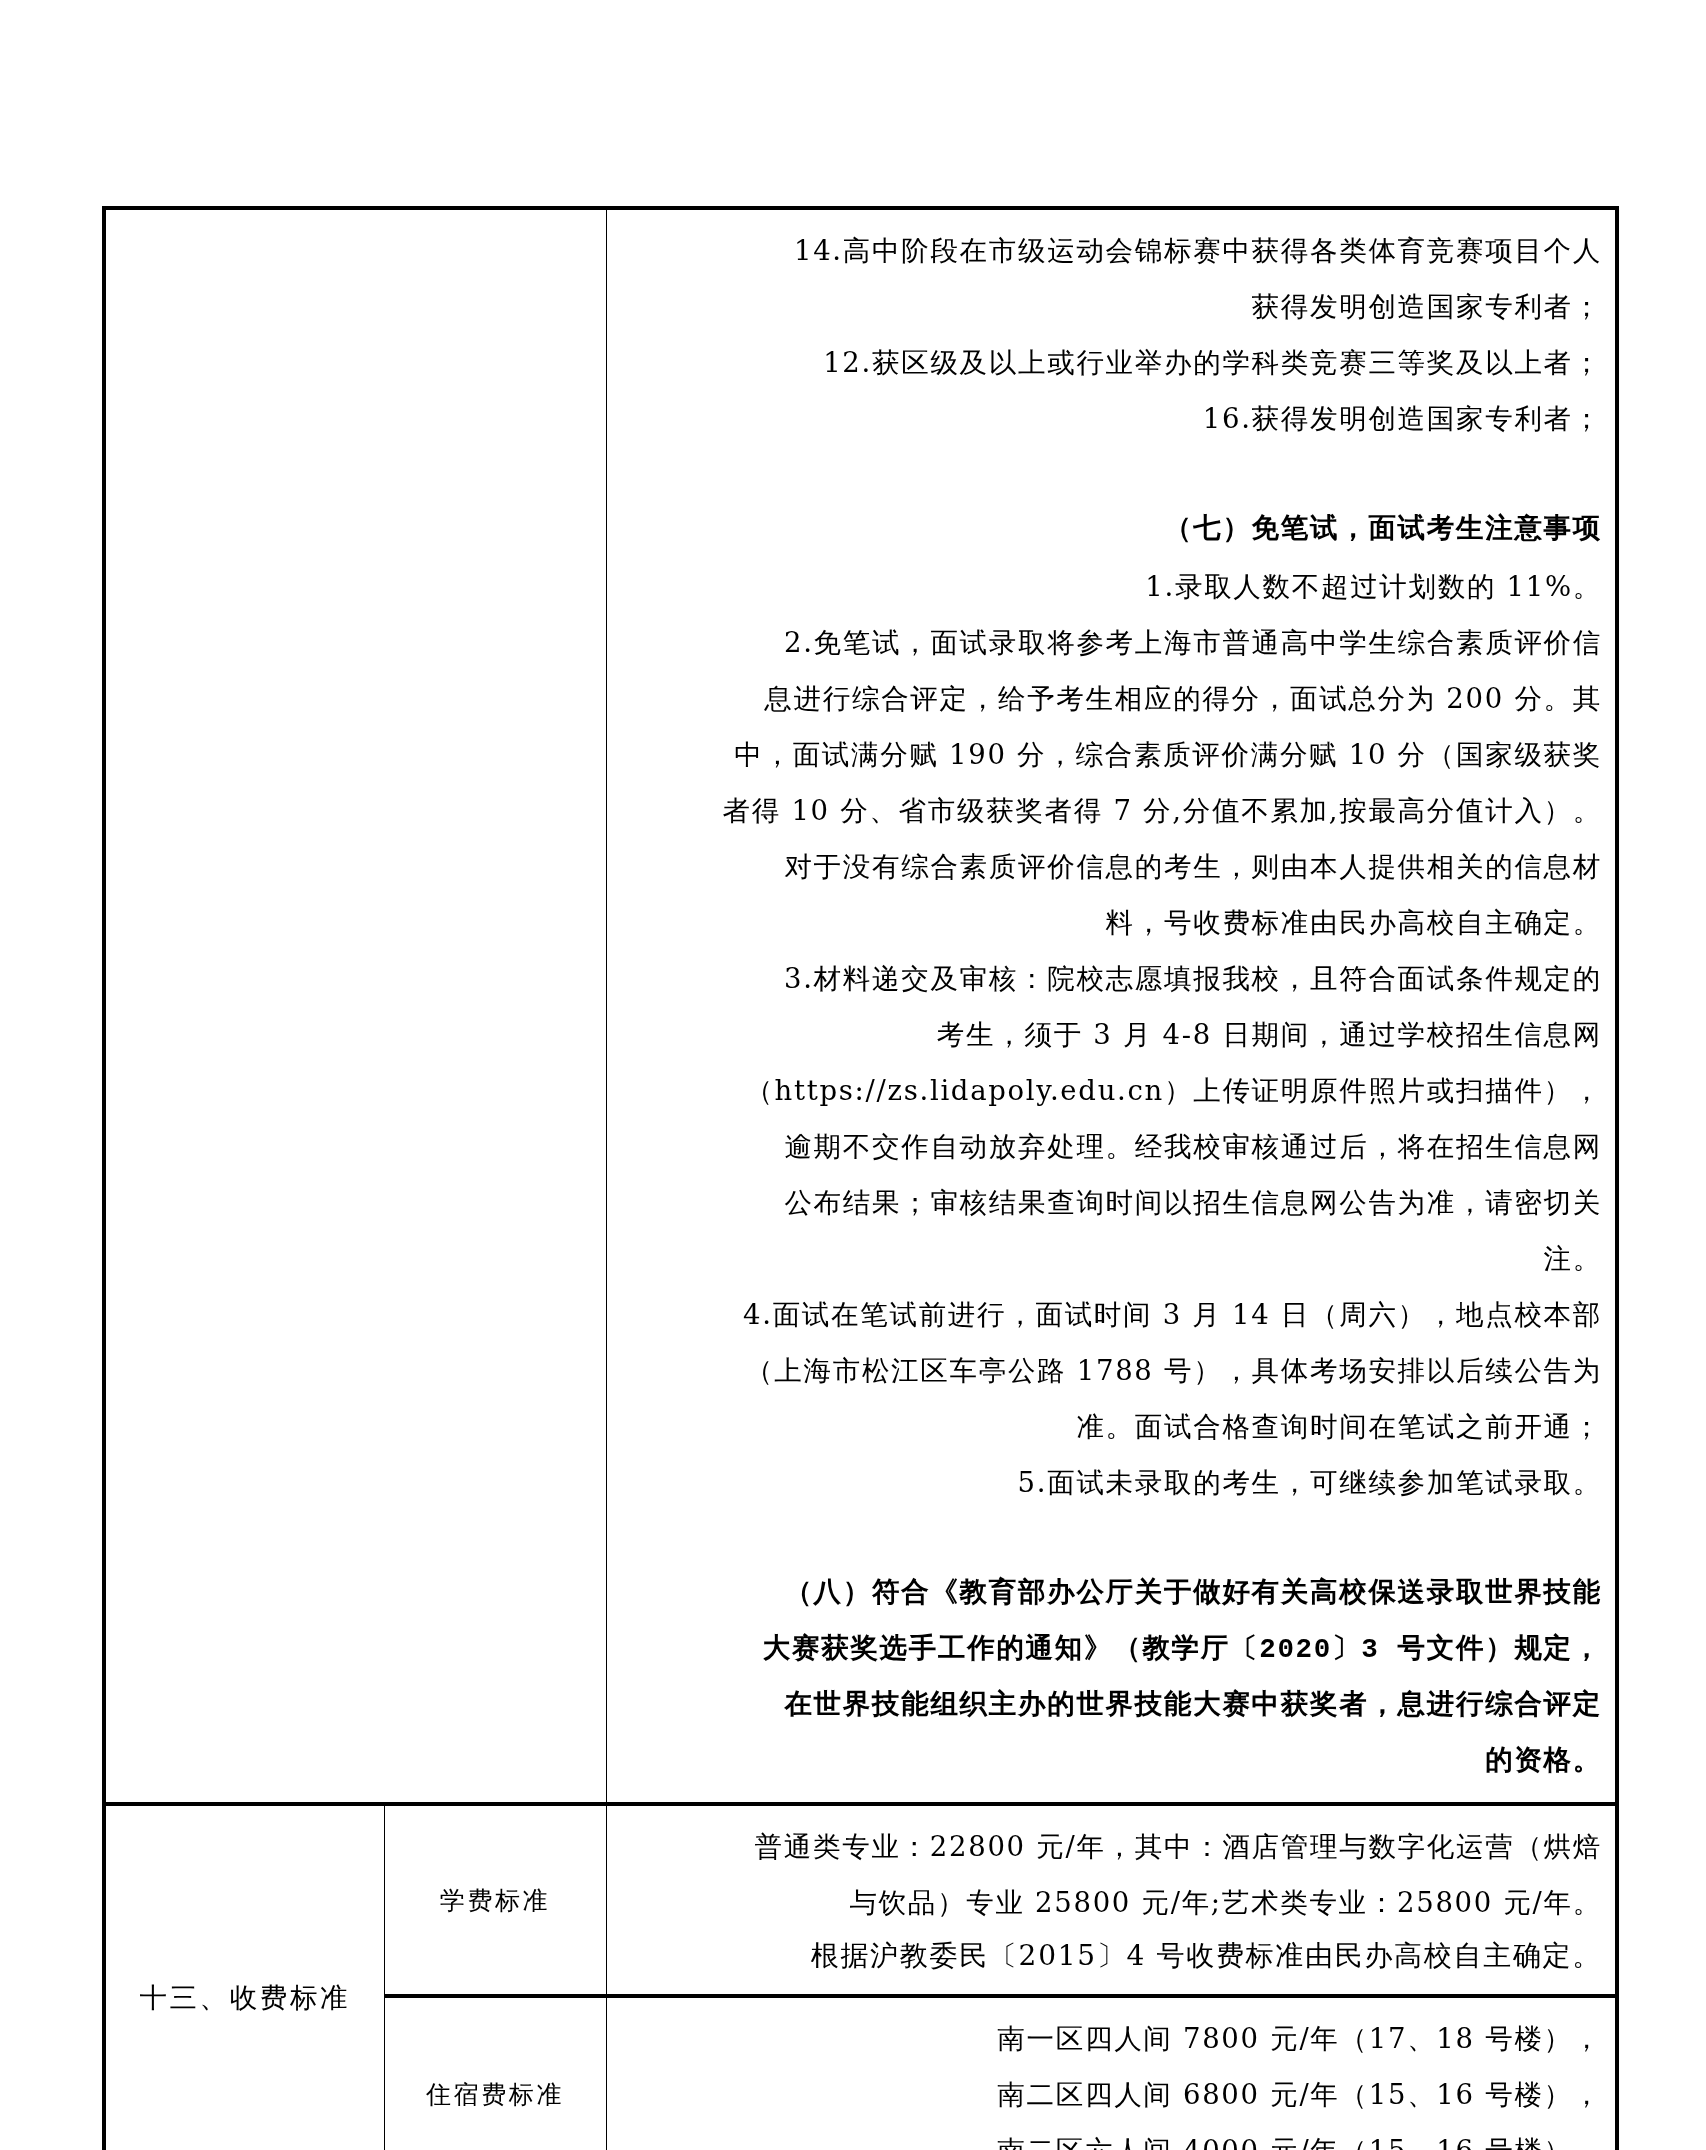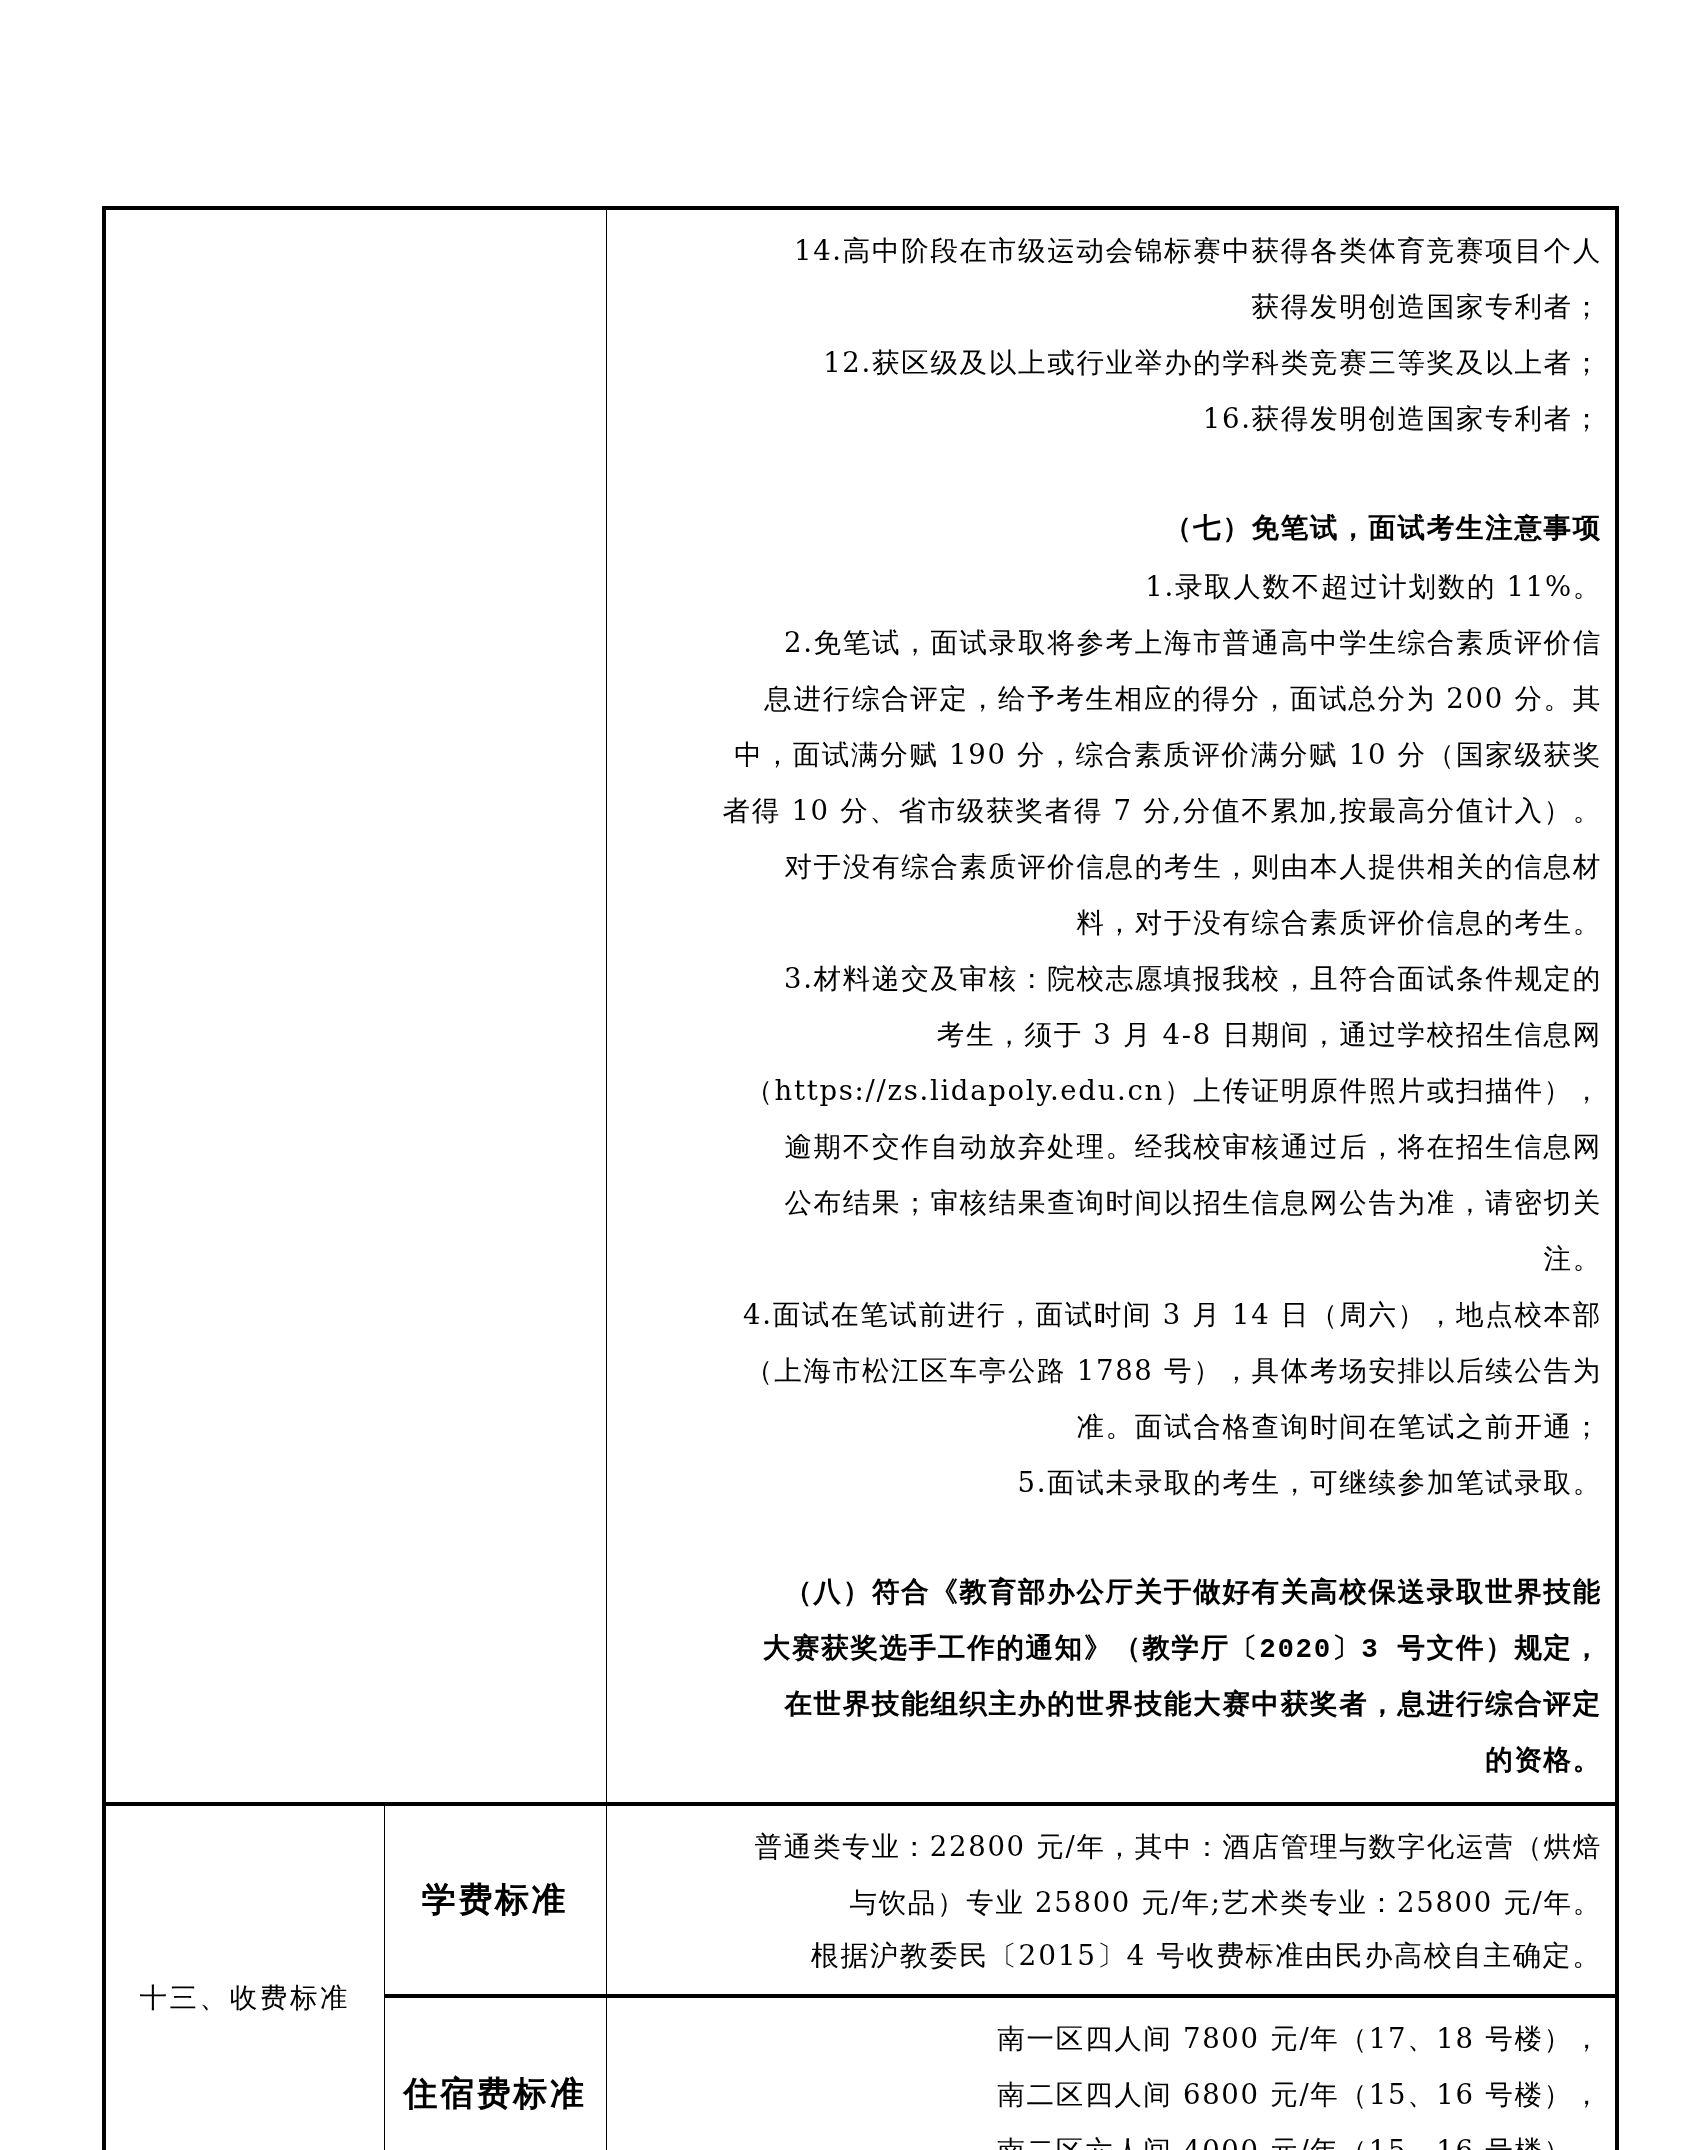--- a/index.html
+++ b/index.html
@@ -18,21 +18,21 @@
   .col2 { width: 222px; }
   .col3 { width: 1011px; }
 
   .content-cell { padding: 12px 13px 12px 15.5px !important; vertical-align: top !important; }
   .line { font-size: 27.5px; line-height: 56px; white-space: nowrap; letter-spacing: 1.7px; text-align: right; }
   .line.bold { font-weight: bold; font-family: Liberation Mono, monospace; }
   .line.small { font-size: 28px; line-height: 52px; }
   .spacer { height: 56px; }
 
   .label-main { font-size: 27.5px; text-align: center; letter-spacing: 2.6px; }
-  .label-sub { font-size: 34px; font-weight: bold; text-align: center; letter-spacing: 2.6px; }
+  .label-sub { font-size: 25px; font-weight: normal; text-align: center; letter-spacing: 2.6px; }
 
   tr.row-top td { border-top: none; }
   .thick-bottom { border-bottom: 4.3px solid #000 !important; }
 </style>
 </head>
 <body>
 
 <div class="page">
   <table class="doc-table">
     <colgroup>
@@ -51,21 +51,21 @@
         <div class="line">16.获得发明创造国家专利者；</div>
         <div class="spacer"></div>
 
         <div class="line bold">（七）免笔试，面试考生注意事项</div>
         <div class="line">1.录取人数不超过计划数的 11%。</div>
         <div class="line">2.免笔试，面试录取将参考上海市普通高中学生综合素质评价信</div>
         <div class="line">息进行综合评定，给予考生相应的得分，面试总分为 200 分。其</div>
         <div class="line">中，面试满分赋 190 分，综合素质评价满分赋 10 分（国家级获奖</div>
         <div class="line">者得 10 分、省市级获奖者得 7 分,分值不累加,按最高分值计入）。</div>
         <div class="line">对于没有综合素质评价信息的考生，则由本人提供相关的信息材</div>
-        <div class="line">料，对于没有综合素质评价信息的考生。</div>
+        <div class="line">料，号收费标准由民办高校自主确定。</div>
         <div class="line">3.材料递交及审核：院校志愿填报我校，且符合面试条件规定的</div>
         <div class="line">考生，须于 3 月 4-8 日期间，通过学校招生信息网</div>
         <div class="line">（https://zs.lidapoly.edu.cn）上传证明原件照片或扫描件），</div>
         <div class="line">逾期不交作自动放弃处理。经我校审核通过后，将在招生信息网</div>
         <div class="line">公布结果；审核结果查询时间以招生信息网公告为准，请密切关</div>
         <div class="line">注。</div>
         <div class="line">4.面试在笔试前进行，面试时间 3 月 14 日（周六），地点校本部</div>
         <div class="line">（上海市松江区车亭公路 1788 号），具体考场安排以后续公告为</div>
         <div class="line">准。面试合格查询时间在笔试之前开通；</div>
         <div class="line">5.面试未录取的考生，可继续参加笔试录取。</div>

